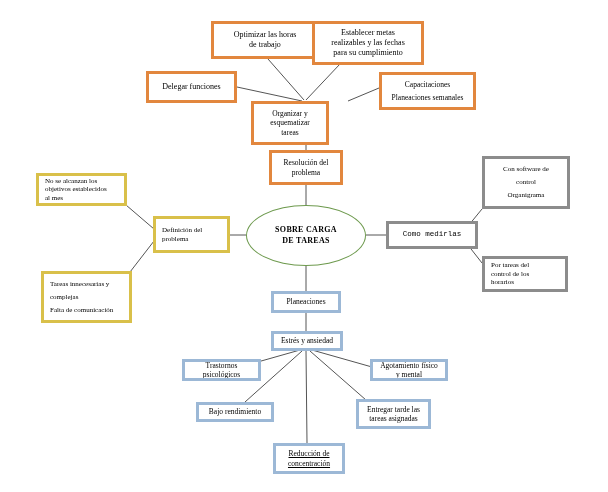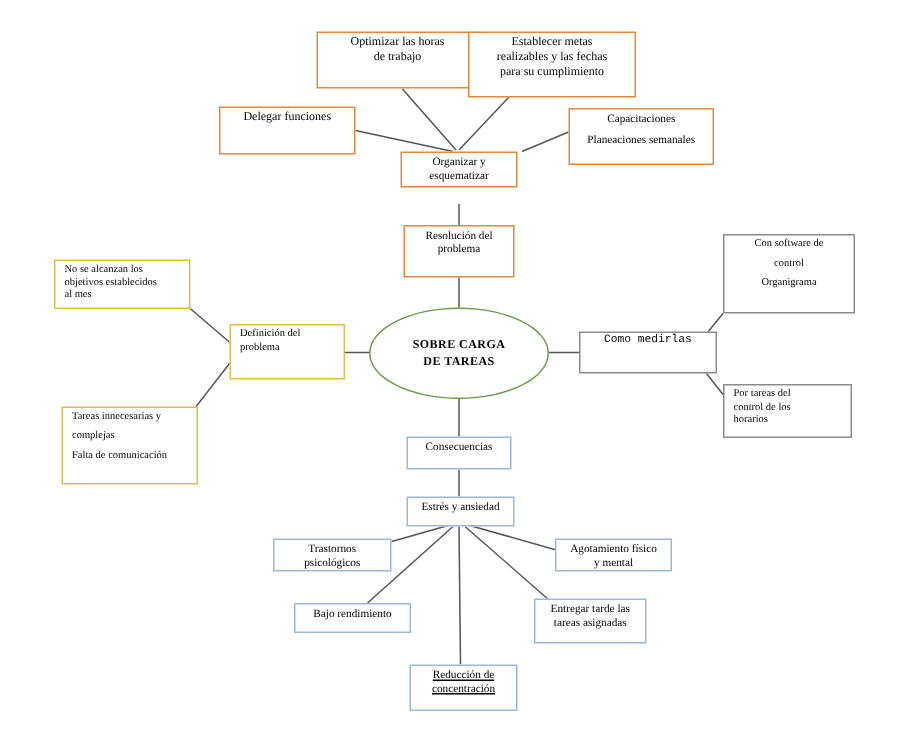--- a/index.html
+++ b/index.html
@@ -18,24 +18,25 @@
   #edges {
     position: absolute;
     left: 0;
     top: 0;
     width: 608px;
     height: 492px;
   }
   .node {
     position: absolute;
     box-sizing: border-box;
-    border: 1px solid #0f766e;
+    border: 3px solid #0f766e;
     background: #ffffff;
     display: flex;
     flex-direction: column;
+    justify-content: center;
     align-items: center;
     overflow: hidden;
     padding: 1px 3px;
   }
   .node .ln {
     display: block;
     width: 100%;
     text-align: center;
     line-height: 1.22;
     white-space: nowrap;
@@ -122,21 +123,21 @@
 
   <div class="node c-orange" style="left:146px; top:71px; width:91px; height:32px; font-size:8px;">
     <span class="ln">Delegar funciones</span>
   </div>
 
   <div class="node c-orange gap" style="left:379px; top:72px; width:97px; height:38px; font-size:7.5px;">
     <span class="ln">Capacitaciones</span>
     <span class="ln">Planeaciones semanales</span>
   </div>
 
-  <div class="node c-orange" style="left:267px; top:101px; width:78px; height:24px; font-size:7.5px;">
+  <div class="node c-orange" style="left:251px; top:101px; width:78px; height:44px; font-size:7.5px;">
     <span class="ln">Organizar y</span>
     <span class="ln">esquematizar</span>
     <span class="ln">tareas</span>
   </div>
 
   <div class="node c-orange" style="left:269px; top:150px; width:74px; height:35px; font-size:7.5px;">
     <span class="ln">Resolución del</span>
     <span class="ln">problema</span>
   </div>
 
@@ -172,21 +173,21 @@
     <span class="ln">Organigrama</span>
   </div>
 
   <div class="node c-gray left-align" style="left:482px; top:256px; width:86px; height:36px; font-size:7px;">
     <span class="ln">Por tareas del</span>
     <span class="ln">control de los</span>
     <span class="ln">horarios</span>
   </div>
 
   <div class="node c-blue" style="left:271px; top:291px; width:70px; height:22px; font-size:7.5px;">
-    <span class="ln">Consecuencias</span>
+    <span class="ln">Planeaciones</span>
   </div>
 
   <div class="node c-blue" style="left:271px; top:331px; width:72px; height:20px; font-size:7.5px;">
     <span class="ln">Estrés y ansiedad</span>
   </div>
 
   <div class="node c-blue" style="left:182px; top:359px; width:79px; height:22px; font-size:7.5px;">
     <span class="ln">Trastornos</span>
     <span class="ln">psicológicos</span>
   </div>

